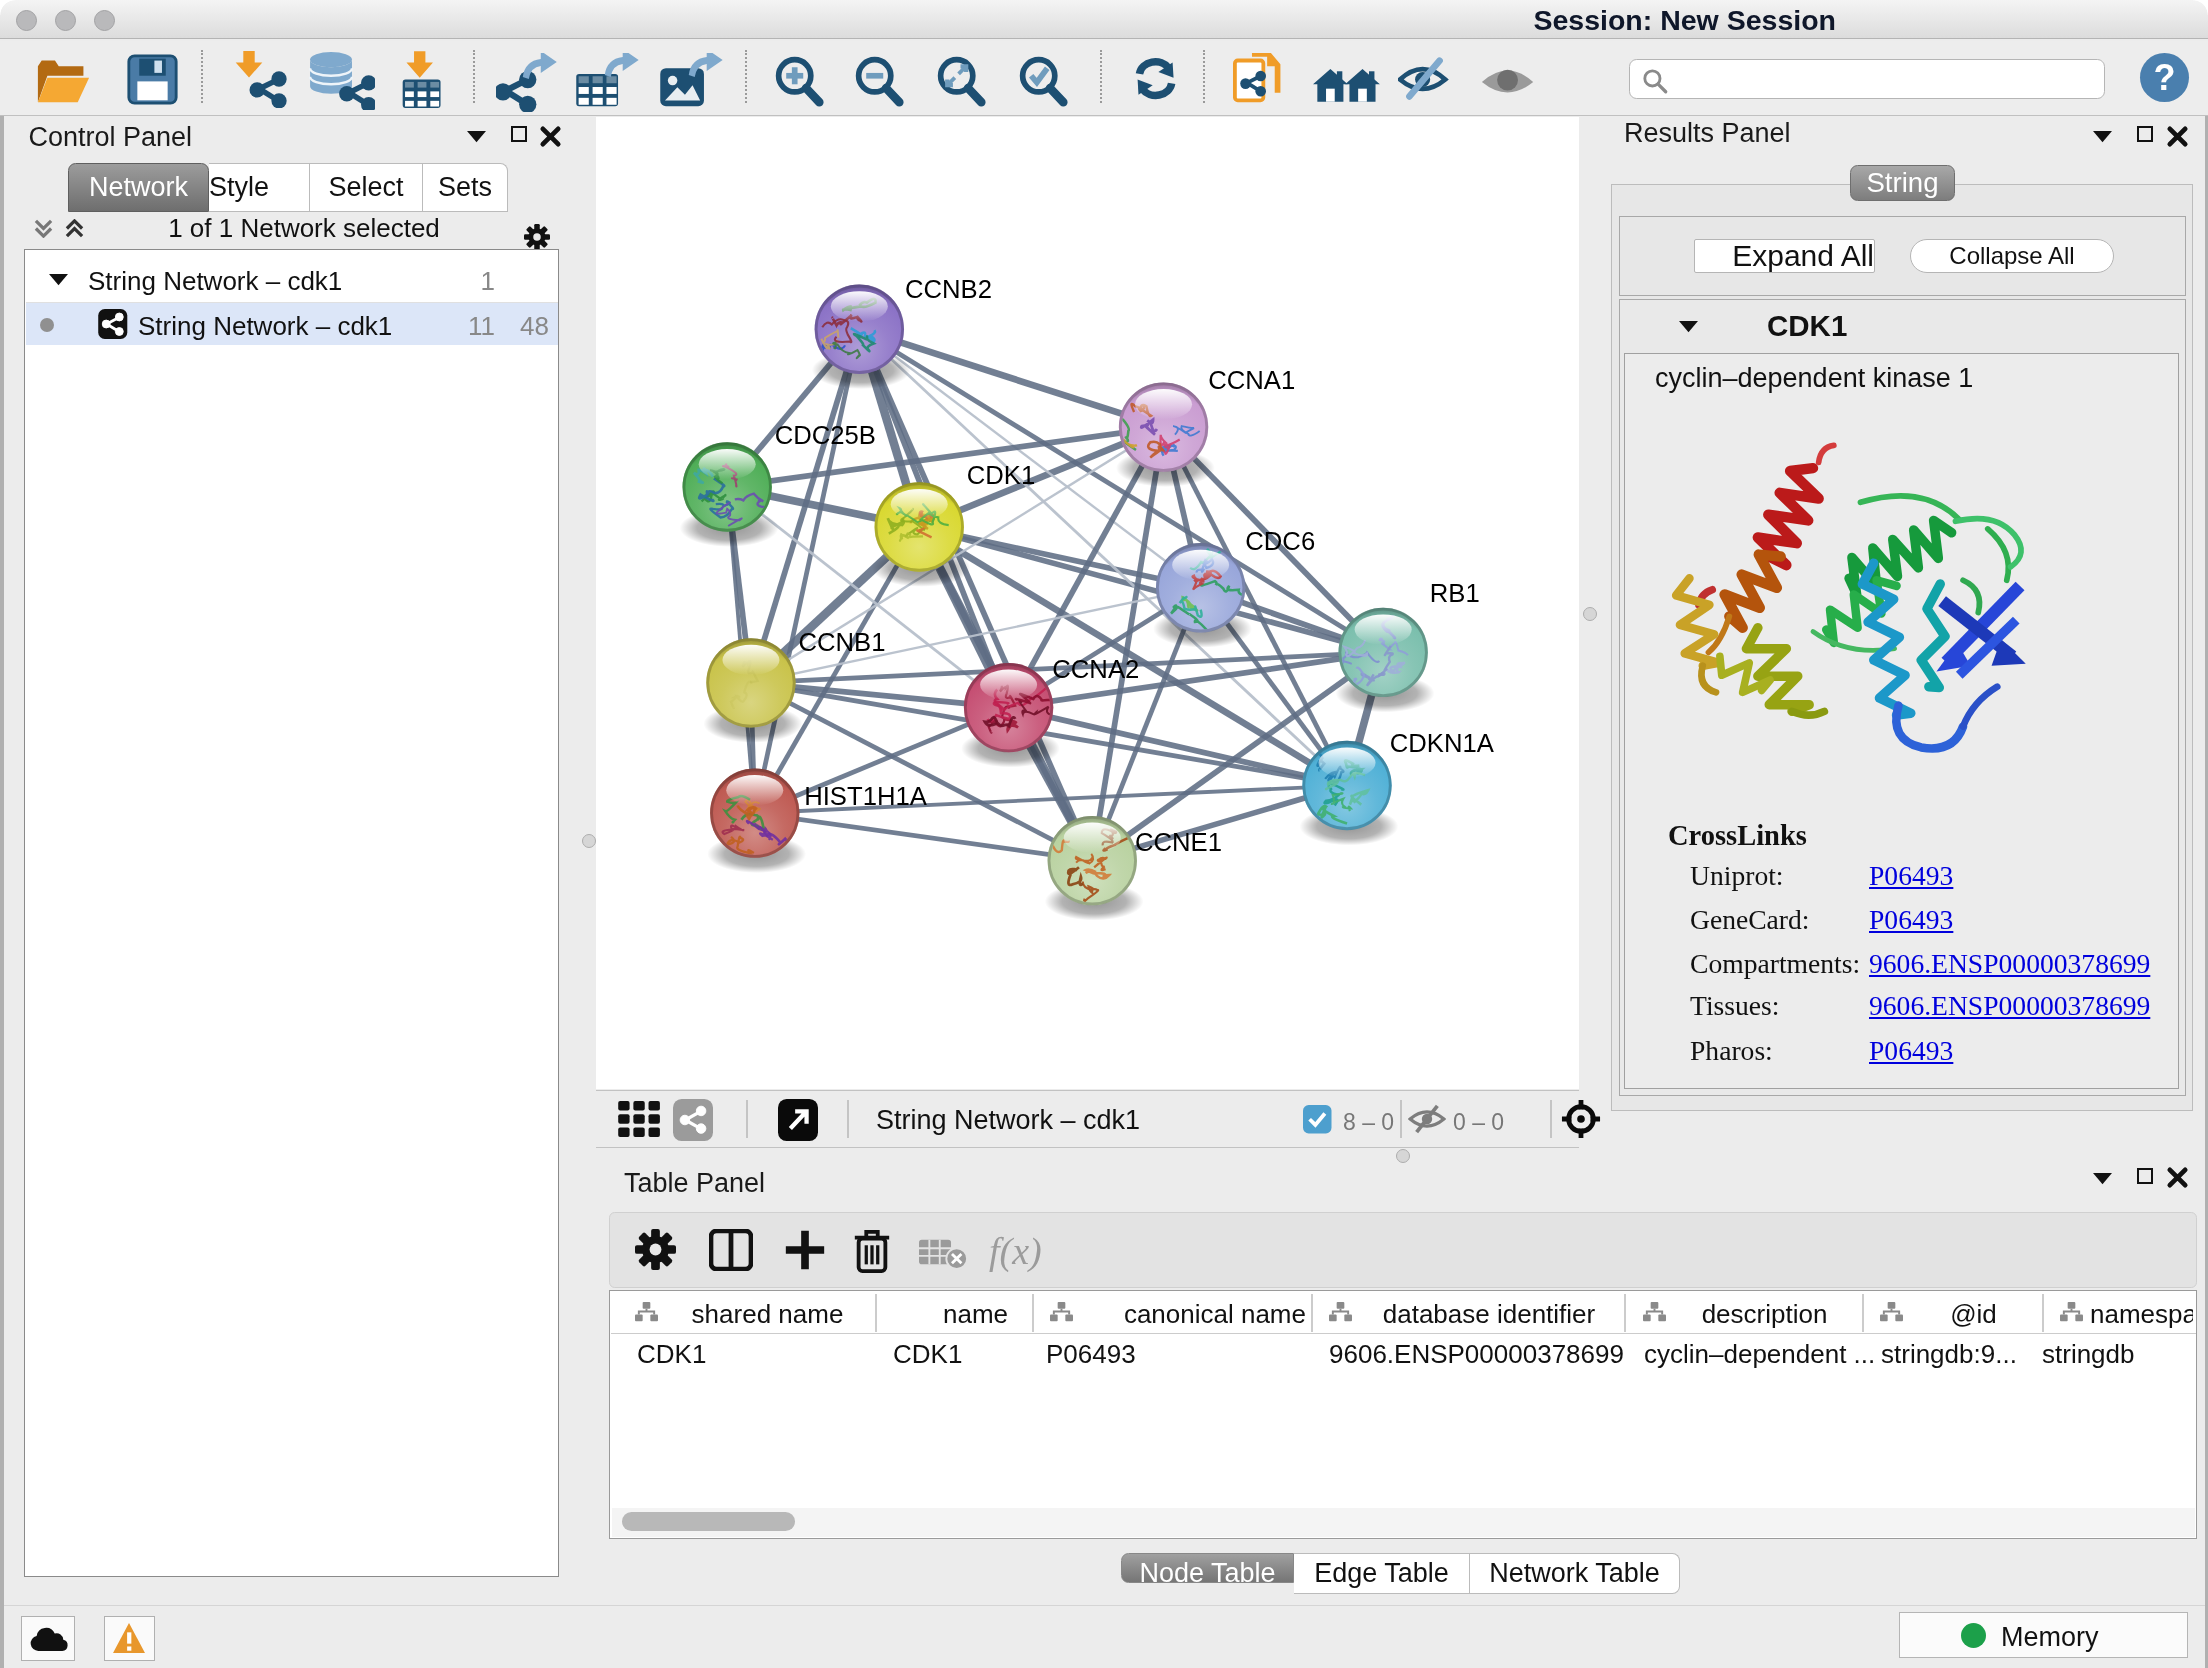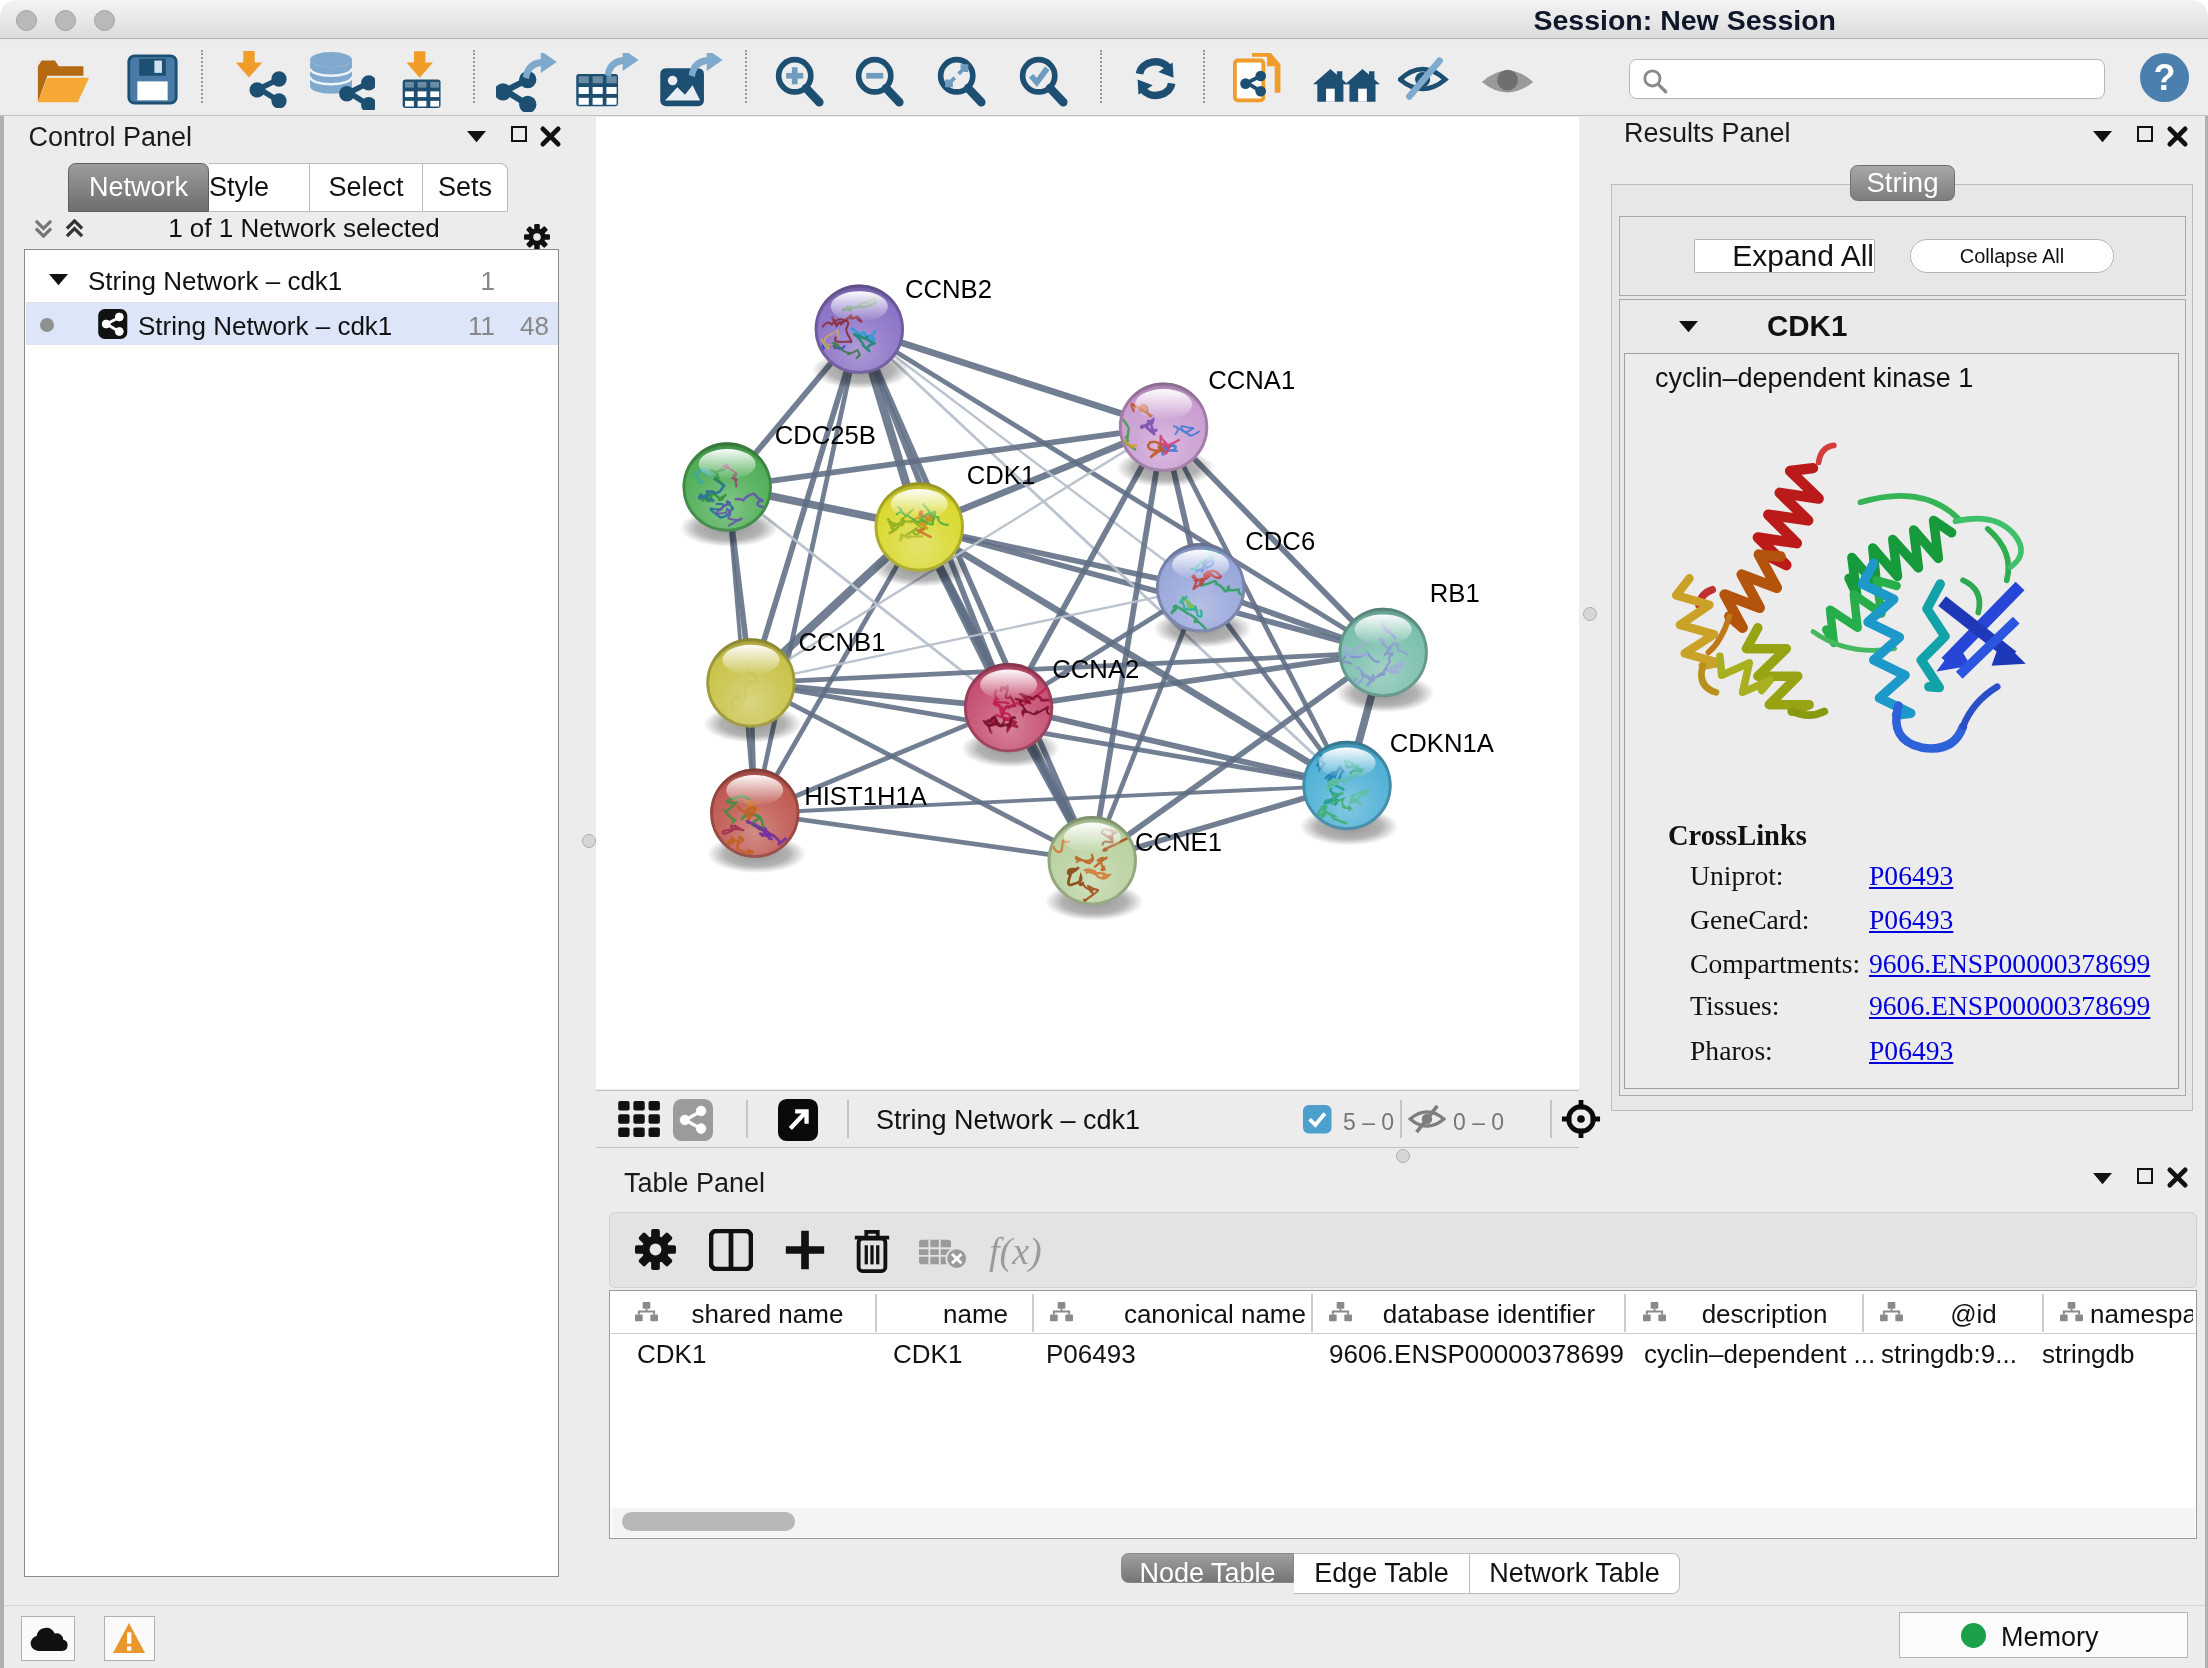--- a/index.html
+++ b/index.html
@@ -573,21 +573,21 @@
 <svg style="position:absolute;left:778px;top:1099px" width="40" height="42" viewBox="0 0 42 44">
 <rect width="42" height="44" rx="9" fill="#0a0a0a"></rect>
 <path d="M13,31 L28,15 M18,13 L30,13 L30,26" stroke="#ffffff" stroke-width="4.5" fill="none"></path>
   </svg>
 <div style="position:absolute;left:847px;top:1100px;width:1.9px;height:38px;background:#c4c4c4"></div>
 <div style="position:absolute;left:876px;top:1105px;font-size:27px;color:#111111">String Network – cdk1</div>
 <svg style="position:absolute;left:1303px;top:1105px" width="28.5" height="28.5" viewBox="0 0 30 30">
 <rect width="30" height="30" rx="6" fill="#4d9fce"></rect>
     <path d="M7,15 L13,21 L23,9" stroke="#ffffff" stroke-width="4" fill="none"></path>
   </svg>
-<div style="position:absolute;left:1343px;top:1109px;font-size:23px;color:#777777">5 – 0</div>
+<div style="position:absolute;left:1343px;top:1109px;font-size:23px;color:#777777">8 – 0</div>
 <div style="position:absolute;left:1400px;top:1100px;width:1.9px;height:38px;background:#c4c4c4"></div>
 <svg style="position:absolute;left:1408px;top:1103px" width="38" height="32" viewBox="0 0 40 34">
 <path d="M2,17 Q20,2 38,17 Q20,32 2,17 Z" fill="none" stroke="#7d7d7d" stroke-width="3.4"></path>
 <circle cx="20" cy="17" r="5.5" fill="#7d7d7d"></circle>
 <line x1="31" y1="3" x2="9" y2="31" stroke="#7d7d7d" stroke-width="4"></line>
   </svg>
 <div style="position:absolute;left:1453px;top:1109px;font-size:23px;color:#777777">0 – 0</div>
 <div style="position:absolute;left:1550px;top:1100px;width:1.9px;height:38px;background:#c4c4c4"></div>
 <svg style="position:absolute;left:1561px;top:1099px" width="40" height="40" viewBox="0 0 42 42">
 <circle cx="21" cy="21" r="13" fill="none" stroke="#0a0a0a" stroke-width="5"></circle>
@@ -604,21 +604,21 @@
     <path d="M1,1 L21,1 L11,13 Z" fill="#111111"></path>
   </svg>
 <div style="position:absolute;left:2137px;top:126px;width:16px;height:16px;border:2.9px solid #111111"></div>
 <svg style="position:absolute;left:2166px;top:125px" width="23" height="23" viewBox="0 0 24 24">
 <path d="M4,4 L20,20 M20,4 L4,20" stroke="#111111" stroke-width="5" stroke-linecap="round"></path>
   </svg>
 <div style="position:absolute;left:1611px;top:184px;width:582px;height:927px;background:#e7e7e7;border:1.9px solid #bcbcbc"></div>
 <div style="position:absolute;left:1850px;top:165px;width:105px;height:36px;background:linear-gradient(#a8a8a8,#7d7d7d);border:1px solid #6f6f6f;border-radius:7.6px;color:#ffffff;font-size:27.6px;text-align:center;line-height:34px">String</div>
 <div style="position:absolute;left:1619px;top:216px;width:567px;height:80px;background:#e7e7e7;border:1.9px solid #a8a8a8"></div>
 <div style="position:absolute;left:1694px;top:239px;width:181px;height:34px;background:#ffffff;border:1.9px solid #b5b5b5;border-radius:2px;font-size:30px;color:#111111;text-align:right;line-height:32px">Expand All</div>
-<div style="position:absolute;left:1910px;top:239px;width:204px;height:34px;background:#ffffff;border:1.9px solid #b5b5b5;border-radius:17px;font-size:20px;color:#111111;text-align:center;line-height:32px">Collapse All</div>
+<div style="position:absolute;left:1910px;top:239px;width:204px;height:34px;background:#ffffff;border:1.9px solid #b5b5b5;border-radius:17px;font-size:24px;color:#111111;text-align:center;line-height:32px">Collapse All</div>
 <div style="position:absolute;left:1619px;top:299px;width:567px;height:797px;background:#e9e9e9;border:1.9px solid #a8a8a8"></div>
 <svg style="position:absolute;left:1678px;top:320px" width="21" height="13.3" viewBox="0 0 22 14">
     <path d="M1,1 L21,1 L11,13 Z" fill="#111111"></path>
   </svg>
 <div style="position:absolute;left:1767px;top:309px;font-size:29.5px;font-weight:bold;color:#111111">CDK1</div>
 <div style="position:absolute;left:1624px;top:353px;width:555px;height:736px;background:#ececec;border:1.9px solid #a0a0a0"></div>
 <div style="position:absolute;left:1655px;top:363px;font-size:27px;color:#111111">cyclin–dependent kinase 1</div>
 <svg style="position:absolute;left:1660px;top:433px" width="380" height="342" viewBox="1745 455 400 360">
 <path d="M1928,468 q-14,2 -16,18" fill="none" stroke="#d43c3c" stroke-width="6" stroke-linecap="round" stroke-linejoin="round"></path>
 <path d="M1956,528 q66,-20 104,18" fill="none" stroke="#36b556" stroke-width="6" stroke-linecap="round" stroke-linejoin="round"></path>

